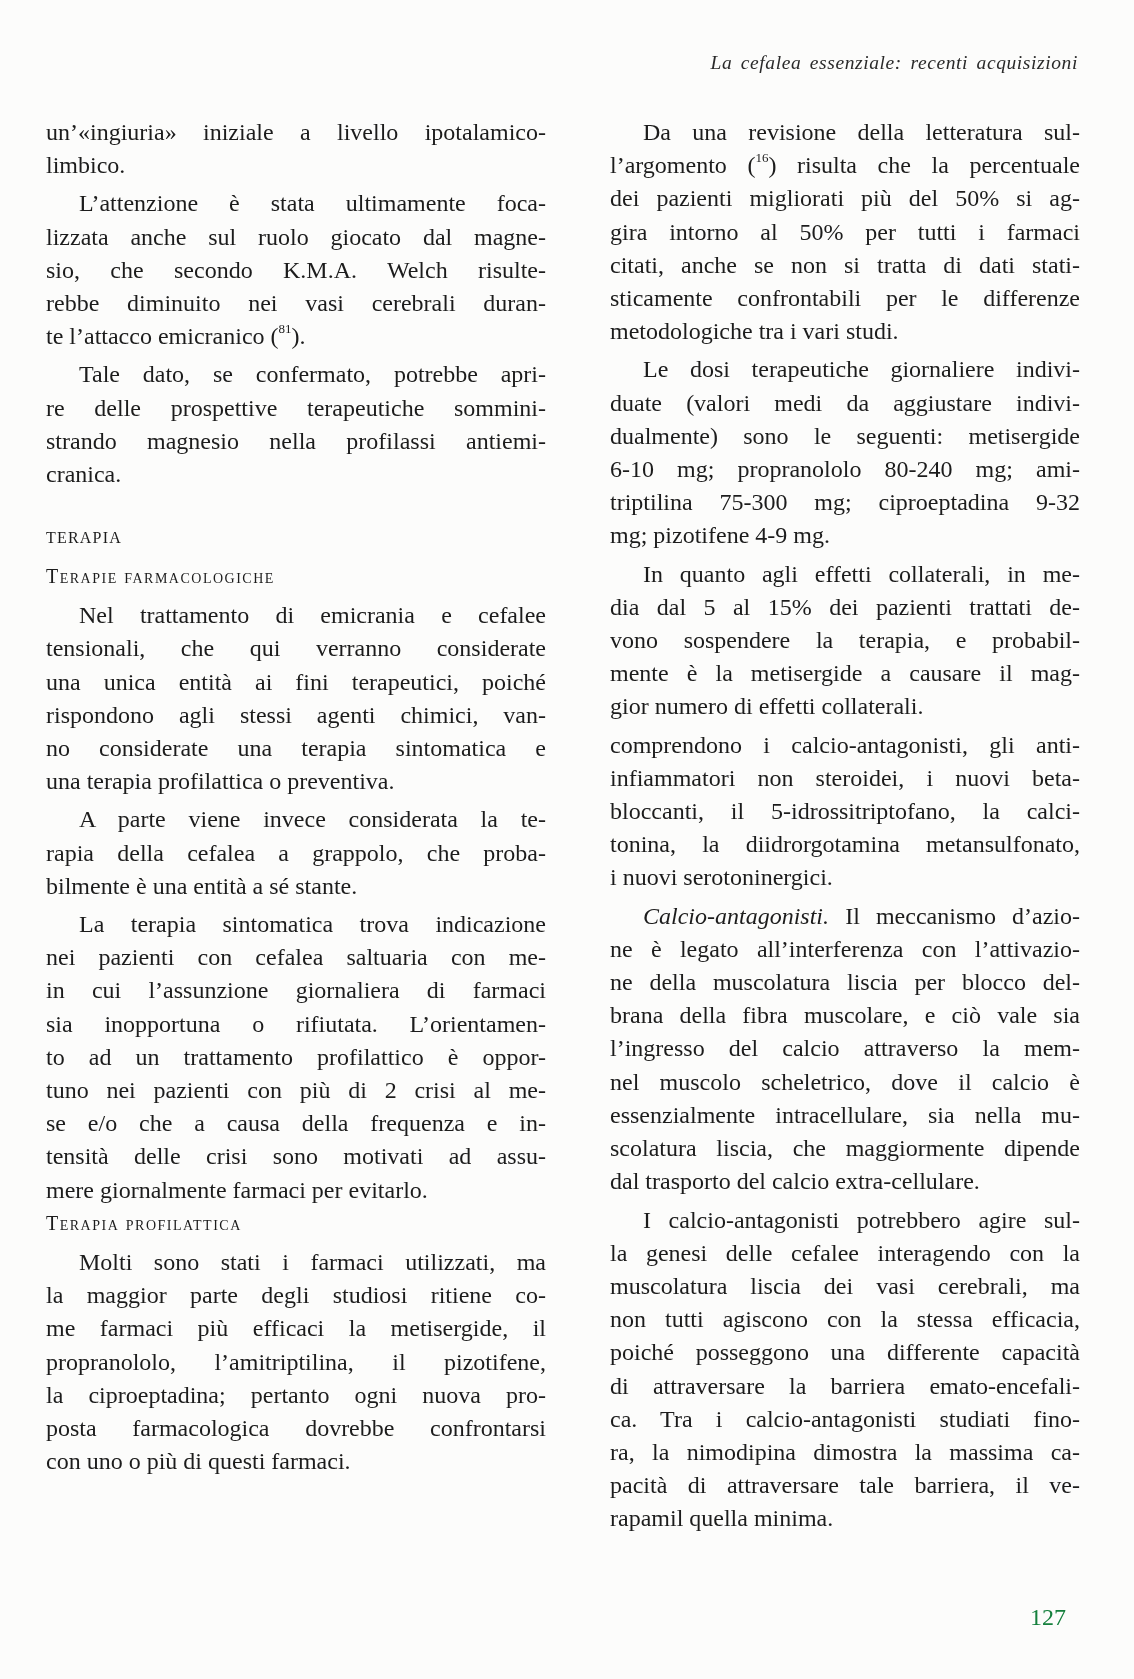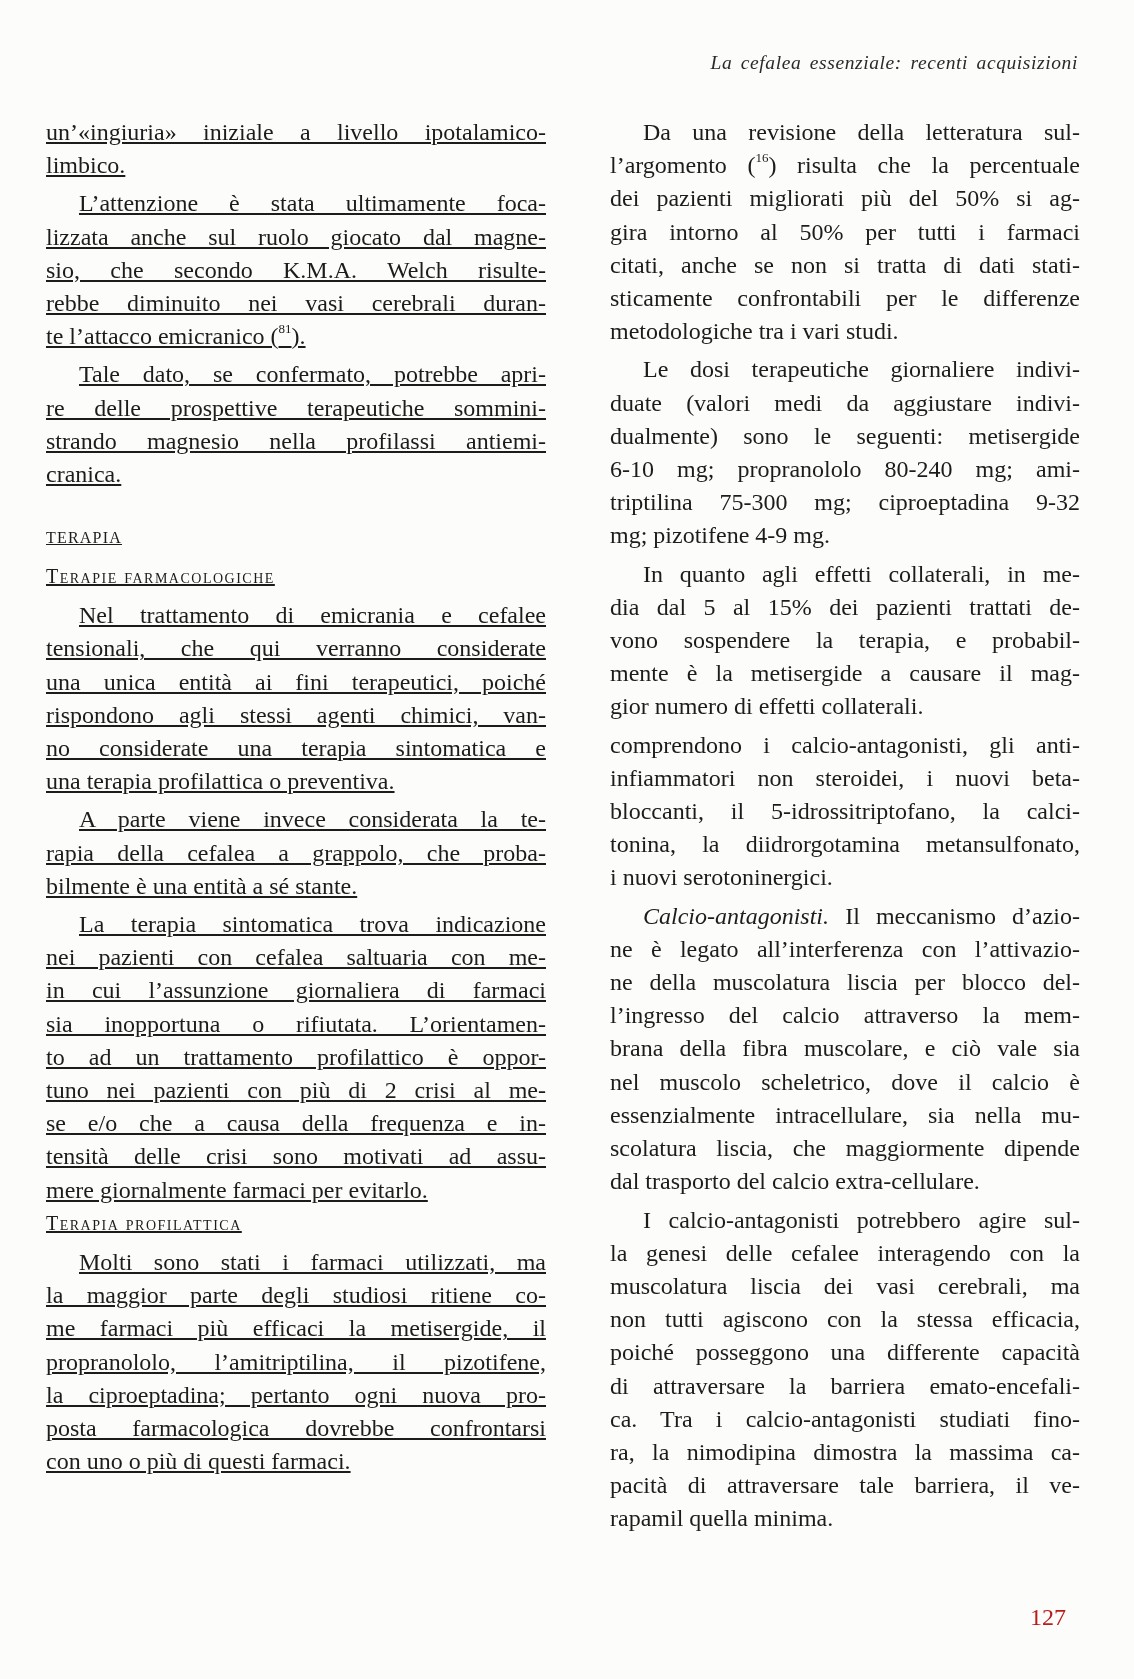--- a/index.html
+++ b/index.html
@@ -23,21 +23,21 @@
   }
   .col {
     position: absolute;
     top: 116px;
     font-family: "Liberation Serif", serif;
     font-size: 24px;
     line-height: 33.2px;
     text-align: justify;
     hyphens: manual;
   }
-  .col.left  { left: 46px;  width: 500px; text-decoration: underline; }
+  .col.left  { left: 46px;  width: 500px; }
   .col.right { left: 610px; width: 470px; }
   .col p { margin: 0 0 4px 0; text-indent: 33px; }
   .col p.line { text-align: justify; text-align-last: justify; text-indent: 0; margin: 0; white-space: nowrap; }
   .col p.last { text-align-last: left; }
   .col p.ind { padding-left: 33px; }
   .heading-main {
     font-family: "Liberation Serif", serif;
     font-size: 16px;
     letter-spacing: 1.2px;
     margin: 30px 0 6px 0;
@@ -52,21 +52,21 @@
     line-height: 33px;
   }
   .heading-sc.spaced { }
   sup { font-size: 13px; line-height: 0; position: relative; top: -2px; }
   .italic { font-style: italic; }
   .page-number {
     position: absolute;
     top: 1604px; left: 1030px;
     font-family: "Liberation Serif", serif;
     font-size: 24px;
-    color: #b91c1c;
+    color: #15803d;
   }
   .para-gap { height: 5px; }
 </style>
 </head>
 <body>
 
 <div class="running-head">La cefalea essenziale: recenti acquisizioni</div>
 
 <div class="col left">
   <div>
@@ -165,22 +165,22 @@
     <p class="line">infiammatori non steroidei, i nuovi beta-</p>
     <p class="line">bloccanti, il 5-idrossitriptofano, la calci-</p>
     <p class="line">tonina, la diidrorgotamina metansulfonato,</p>
     <p class="line last">i nuovi serotoninergici.</p>
   </div>
   <div class="para-gap"></div>
   <div>
     <p class="line ind"><span class="italic">Calcio-antagonisti.</span><span> Il meccanismo d’azio-</span></p>
     <p class="line">ne è legato all’interferenza con l’attivazio-</p>
     <p class="line">ne della muscolatura liscia per blocco del-</p>
+    <p class="line">brana della fibra muscolare, e ciò vale sia</p>
     <p class="line">l’ingresso del calcio attraverso la mem-</p>
-    <p class="line">brana della fibra muscolare, e ciò vale sia</p>
     <p class="line">nel muscolo scheletrico, dove il calcio è</p>
     <p class="line">essenzialmente intracellulare, sia nella mu-</p>
     <p class="line">scolatura liscia, che maggiormente dipende</p>
     <p class="line last">dal trasporto del calcio extra-cellulare.</p>
   </div>
   <div class="para-gap"></div>
   <div>
     <p class="line ind">I calcio-antagonisti potrebbero agire sul-</p>
     <p class="line">la genesi delle cefalee interagendo con la</p>
     <p class="line">muscolatura liscia dei vasi cerebrali, ma</p>

